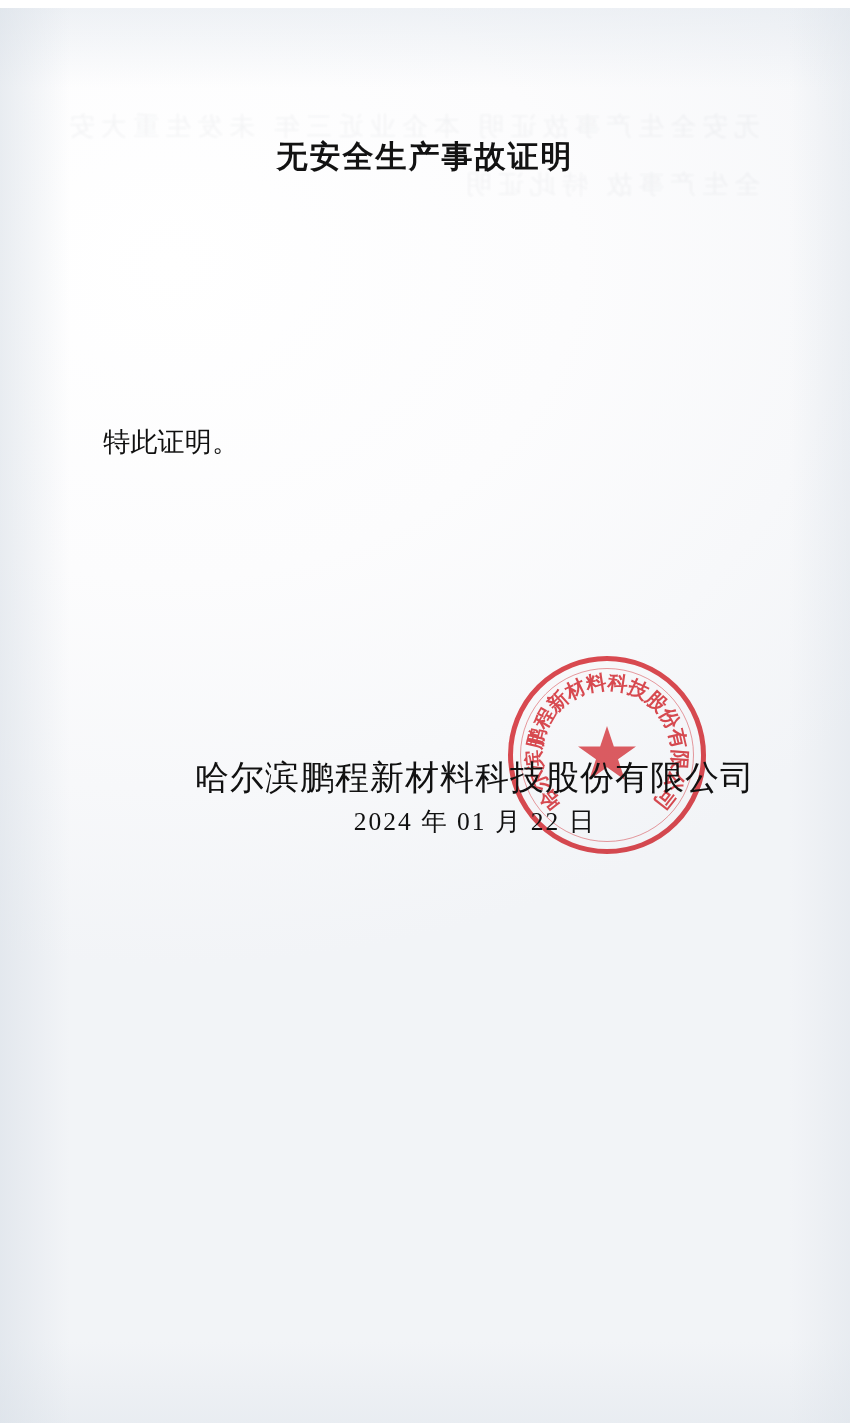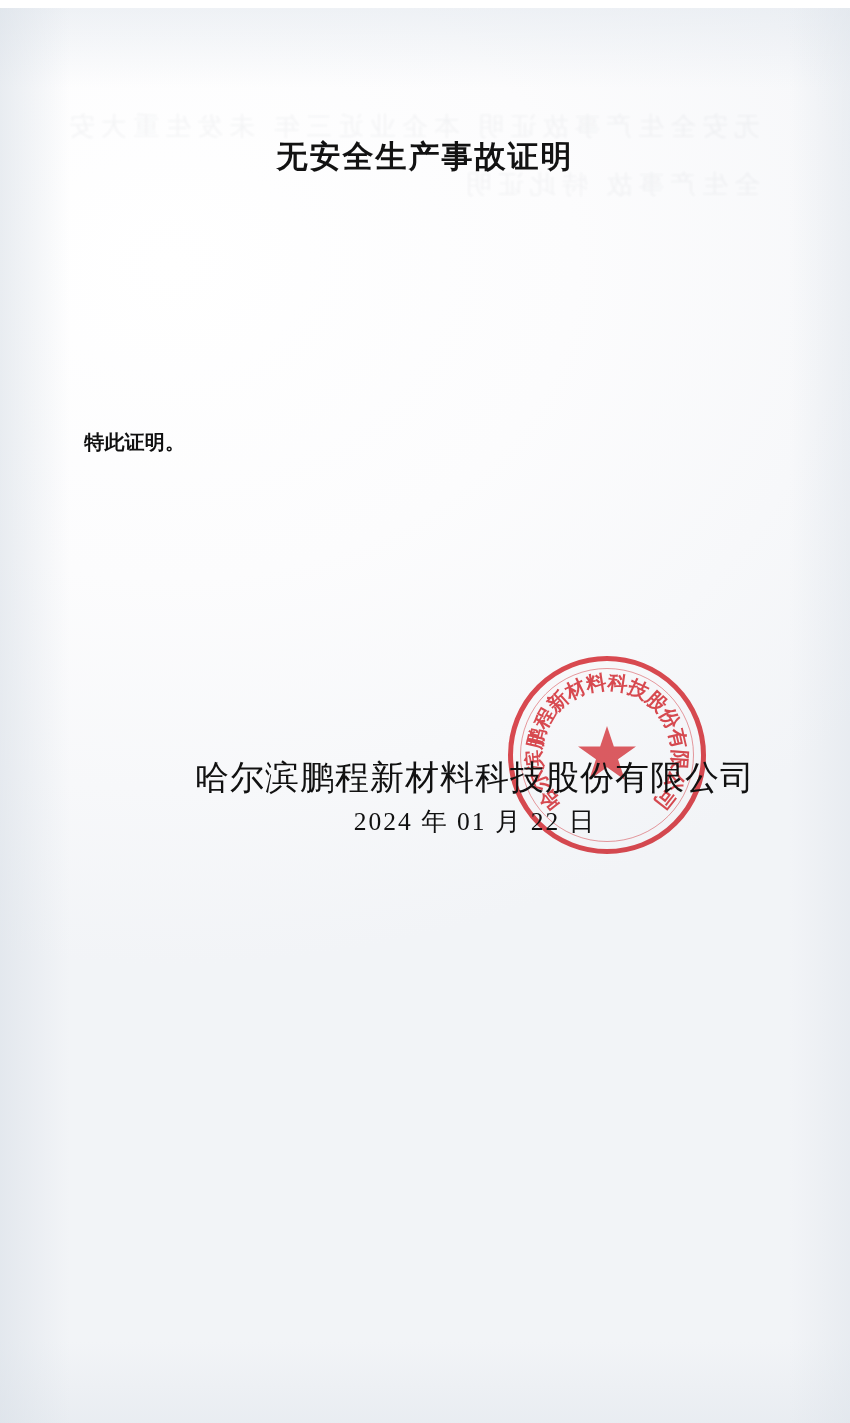--- a/index.html
+++ b/index.html
@@ -73,27 +73,26 @@
     text-justify: inter-ideograph;
   }
   .body-para {
     text-indent: 0;
     font-weight: bold;
     letter-spacing: 0.2px;
   }
   .closing {
     position: absolute;
     top: 412px;
-    left: 64px;
+    left: 76px;
     width: 706px;
-    font-size: 20px;
+    font-size: 27px;
     line-height: 44px;
     color: #101010;
     letter-spacing: 0.2px;
-    font-weight: bold;
   }
 
   .signature-block {
     position: absolute;
     top: 748px;
     left: 0;
     width: 100%;
     text-align: center;
     color: #111111;
   }

